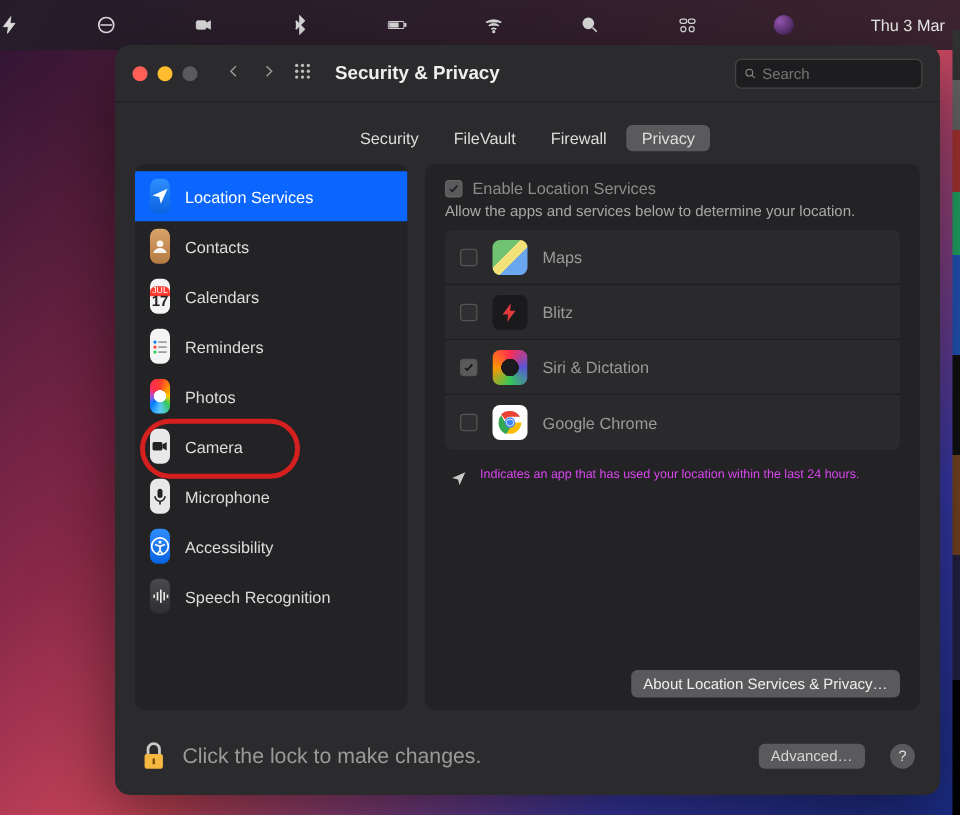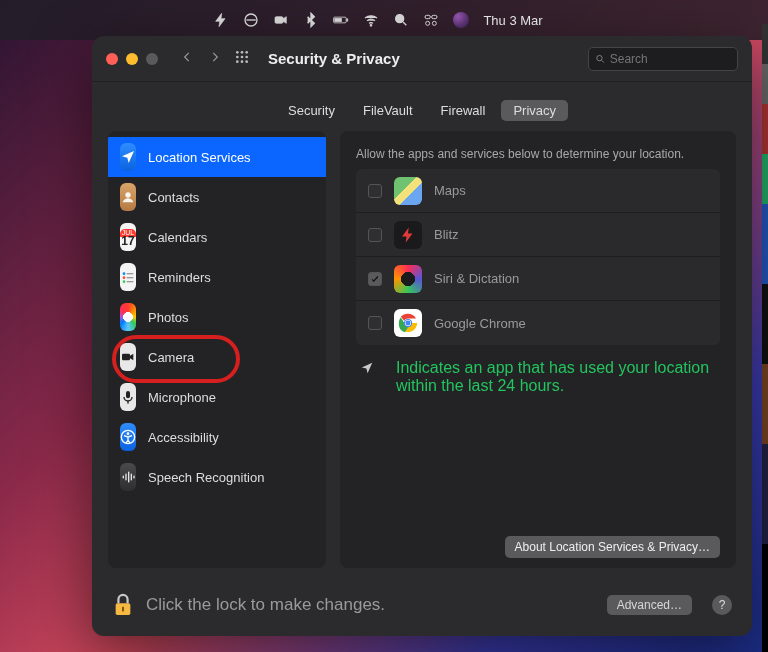--- a/index.html
+++ b/index.html
@@ -11,21 +11,21 @@
     font-size: 13px;
     color: #e6e6e6;
   }
   
   .menubar {
     position: absolute; top: 0; right: 0; height: 40px;
     display: flex; align-items: center; gap: 14px;
     padding: 0 12px 0 0;
     background: rgba(35,30,40,0.85);
     width: 100%;
-    justify-content: center;
+    justify-content: space-between;
     color: #ddd;
   }
   .menubar .mi { display:flex; align-items:center; }
   .menubar svg { width:16px; height:16px; fill:#ddd; stroke:#ddd; }
   .menubar .date { font-size:13px; color:#eee; }
   .menubar .avatar { width:16px;height:16px;border-radius:50%; background: radial-gradient(circle at 30% 30%, #9b59b6, #341a4a); }
 
   
   .window {
     position:absolute; left:92px; top:36px; width:660px; height:600px;
@@ -72,21 +72,21 @@
   .chk.on svg{width:10px;height:10px;stroke:#1c1c1e;fill:none;stroke-width:3;}
   .subtext{font-size:12px; color:#a8a8a8; margin:4px 0 8px 0;}
   .app-list{background:#2a2a2c; border-radius:6px; overflow:hidden;}
   .app-row{display:flex; align-items:center; gap:12px; height:44px; padding:0 12px; border-bottom:1px solid #1e1e20;}
   .app-row:last-child{border-bottom:none;}
   .app-chk{width:14px;height:14px;border:1px solid #555;border-radius:3px;background:#2f2f31;display:flex;align-items:center;justify-content:center;}
   .app-chk.on{background:#5a5a5c;}
   .app-chk.on svg{width:10px;height:10px;stroke:#111;fill:none;stroke-width:3;}
   .app-icon{width:28px;height:28px;border-radius:6px;display:flex;align-items:center;justify-content:center;}
   .app-name{font-size:13px;color:#9a9a9a;}
-  .indicator{display:flex; gap:22px; align-items:flex-start; margin:14px 4px 0 4px; color:#22c55e; font-size:16px;}
+  .indicator{display:flex; gap:10px; align-items:flex-start; margin:14px 4px 0 4px; color:#d946ef; font-size:10px;}
   .indicator svg{width:14px;height:14px;fill:#c9c9c9; flex-shrink:0; margin-top:2px;}
   .about-btn{align-self:flex-end; margin-top:auto; background:#5a5a5c; color:#eee; border:none; border-radius:5px; padding:4px 10px; font-size:12px;}
 
   
   .footer{display:flex; align-items:center; gap:12px; padding:12px 20px 18px;}
   .lock-icon{width:22px;height:26px;}
   .footer-text{color:#9a9a9a; font-size:17px;}
   .adv-btn{margin-left:auto; background:#5a5a5c; color:#d6d6d6; border:none; border-radius:5px; padding:3px 10px; font-size:12px;}
   .help{width:20px;height:20px;border-radius:50%;background:#5a5a5c;color:#ddd;display:flex;align-items:center;justify-content:center;font-size:12px;margin-left:8px;}
 
@@ -291,20 +291,28 @@
               <rect x="12" y="4" width="2" height="16"></rect>
               <rect x="16" y="7" width="2" height="10"></rect>
               <rect x="20" y="10" width="2" height="4"></rect>
             </svg>
           </div>
           <span class="sb-label">Speech Recognition</span>
         </div>
       </div>
 
     <div class="detail">
+      <div class="enable-row">
+        <span class="chk on">
+            <svg viewBox="0 0 24 24">
+              <path d="M5 13l4 4 10-11"></path>
+            </svg>
+          </span>
+        <span>Enable Location Services</span>
+      </div>
       <div class="subtext">Allow the apps and services below to determine your location.</div>
       <div class="app-list" id="app-list">
           <div class="app-row">
             <span class="app-chk"></span>
             <div class="app-icon" style="background:linear-gradient(135deg,#6fc26f 0 40%,#f3e27a 40% 60%,#6aa7f0 60%);"></div>
             <span class="app-name">Maps</span>
           </div>
           <div class="app-row">
             <span class="app-chk"></span>
             <div class="app-icon" style="background:#1a1a1c;">

